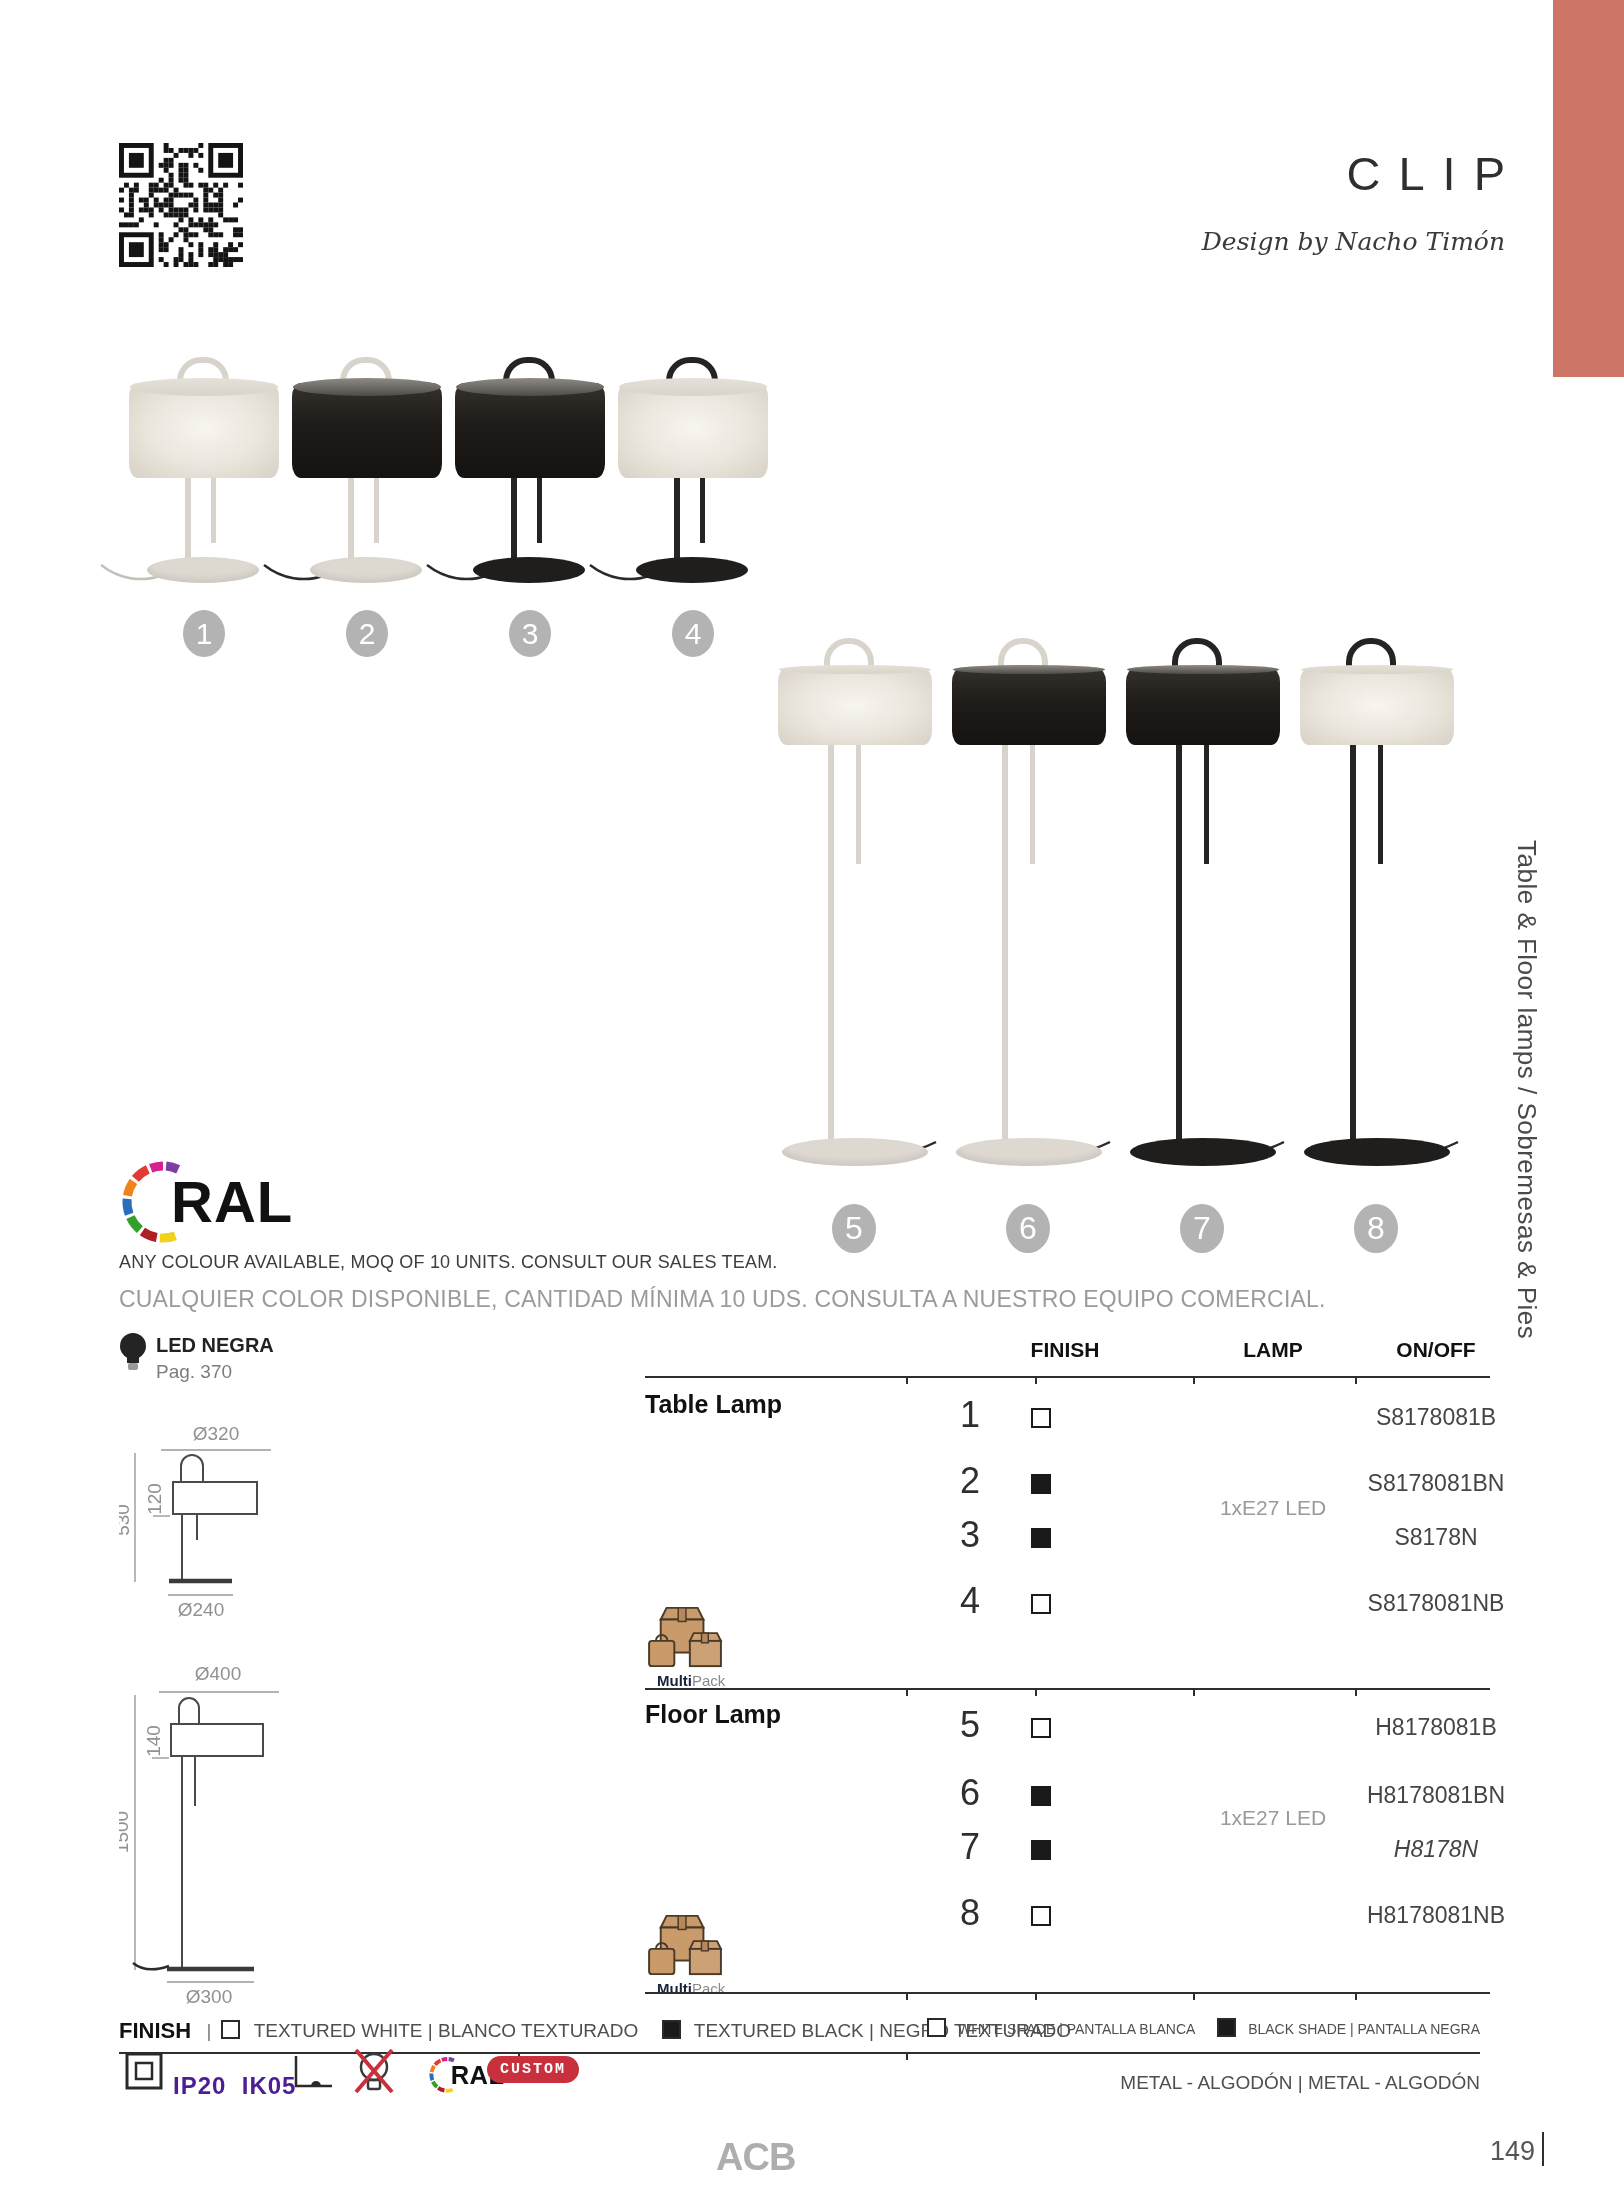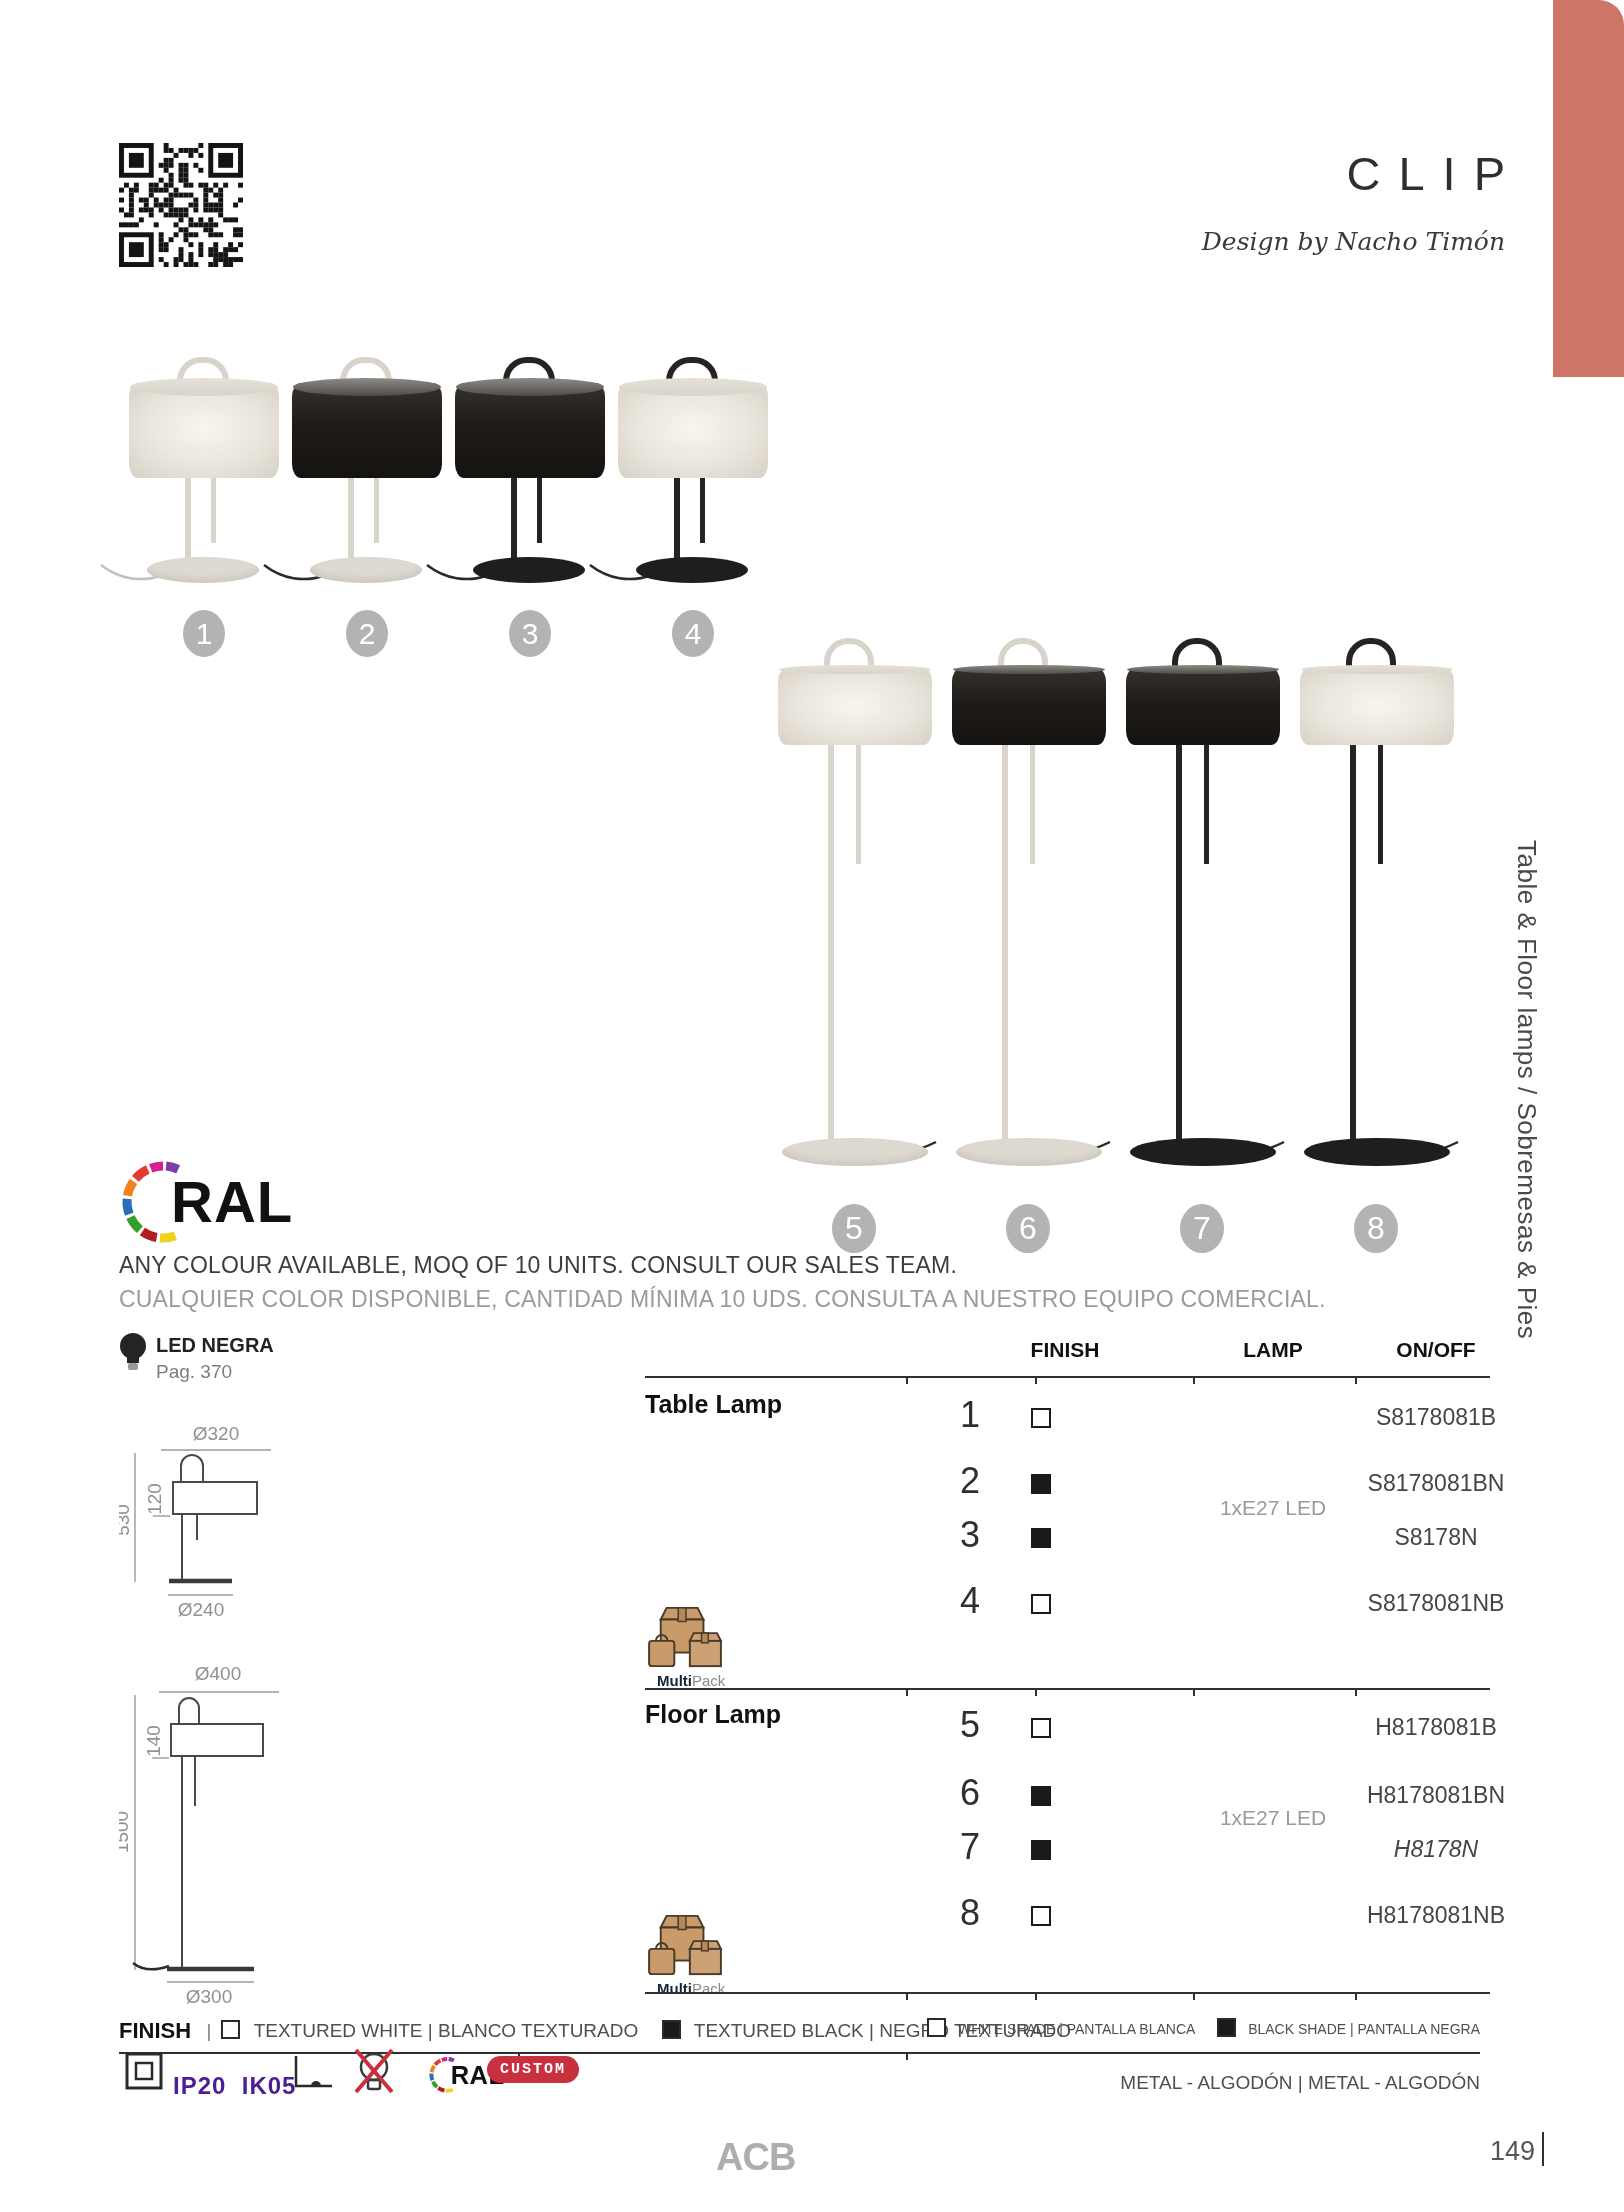--- a/index.html
+++ b/index.html
@@ -1,17 +1,17 @@
 <!DOCTYPE html>
 <html><head>
 <meta charset="utf-8">
 <style>
   html,body{margin:0;padding:0;background:#fff;}
   #page{position:relative;width:1624px;height:2212px;background:#fff;overflow:hidden;
-        font-family:"Liberation Sans",sans-serif;color:#2e2e2e;border-radius:25px;}
+        font-family:"Liberation Sans",sans-serif;color:#2e2e2e;}
   .abs{position:absolute;}
 
   
   .coral-bar{position:absolute;left:1553px;top:0;width:71px;height:377px;background:#cd7667;}
   #qr{position:absolute;left:119px;top:143px;}
   .title-block{position:absolute;right:119px;top:146px;text-align:right;}
   .clip-title{font-size:47px;font-weight:200;letter-spacing:18px;margin-right:-18px;color:#2f2f2f;}
   .designer{margin-top:26px;font-family:"DejaVu Serif",serif;font-style:italic;font-size:25px;color:#3a3a3a;}
   .side-label{position:absolute;left:1514px;top:840px;height:540px;writing-mode:vertical-rl;
       font-size:26px;font-weight:300;color:#4a4a4a;letter-spacing:.5px;line-height:1;white-space:nowrap;}
@@ -65,21 +65,21 @@
   .body-black .stem,.body-black .prong{background:#262423;}
   .body-black .base{background:#201e1d;}
   .shade-white .shade{background:radial-gradient(ellipse at 50% 48%,#f8f5f0 0%,#eae5dc 55%,#d6d0c5 100%);}
   .shade-white .shade::before{background:linear-gradient(180deg,#e6e1d8,#d9d4ca);}
   .shade-black .shade{background:linear-gradient(180deg,#35312d 0%,#1f1b18 45%,#151311 100%);}
   .shade-black .shade::before{background:linear-gradient(180deg,#8e8b87,#4e4b48);}
   .lamps-floor .shade::before{height:9px;top:-3px;}
 
   
   #ral-big{position:absolute;left:117px;top:1150px;}
-  .ral-note-en{position:absolute;left:119px;top:1252px;font-size:23px;font-weight:500;color:#3d3d3d;letter-spacing:.2px;}
+  .ral-note-en{position:absolute;left:119px;top:1252px;font-size:18px;font-weight:500;color:#3d3d3d;letter-spacing:.2px;}
   .ral-note-es{position:absolute;left:119px;top:1286px;font-size:23px;font-weight:400;color:#9b9b9b;letter-spacing:.2px;}
 
   
   .ledbulbs{position:absolute;left:119px;top:1332px;}
   .ledbulbs .txt{position:absolute;left:37px;top:2px;white-space:nowrap;}
   .led-title{font-size:20px;font-weight:700;color:#222;}
   .led-page{font-size:19px;color:#7d7d7d;margin-top:4px;}
 
   
   .dim-text{font-size:19px;fill:#919191;}

